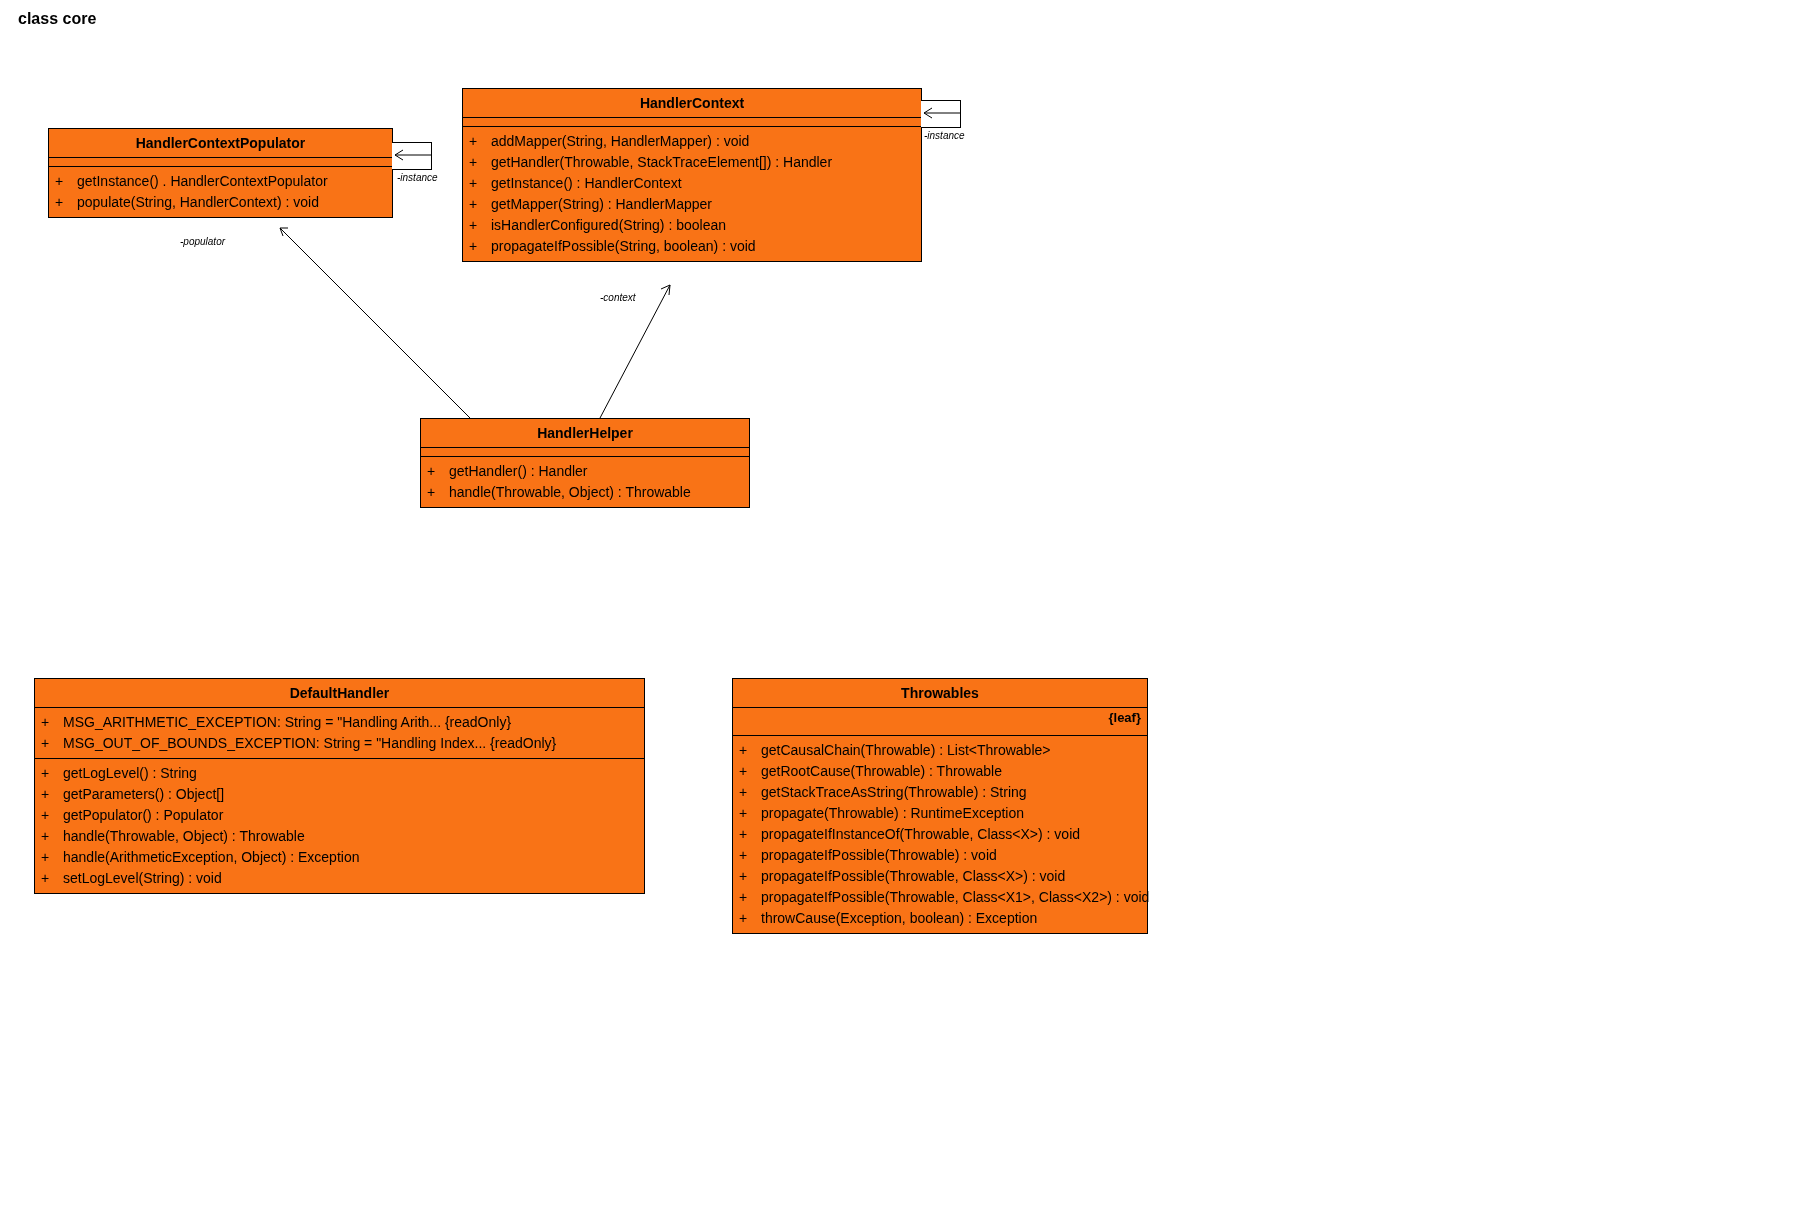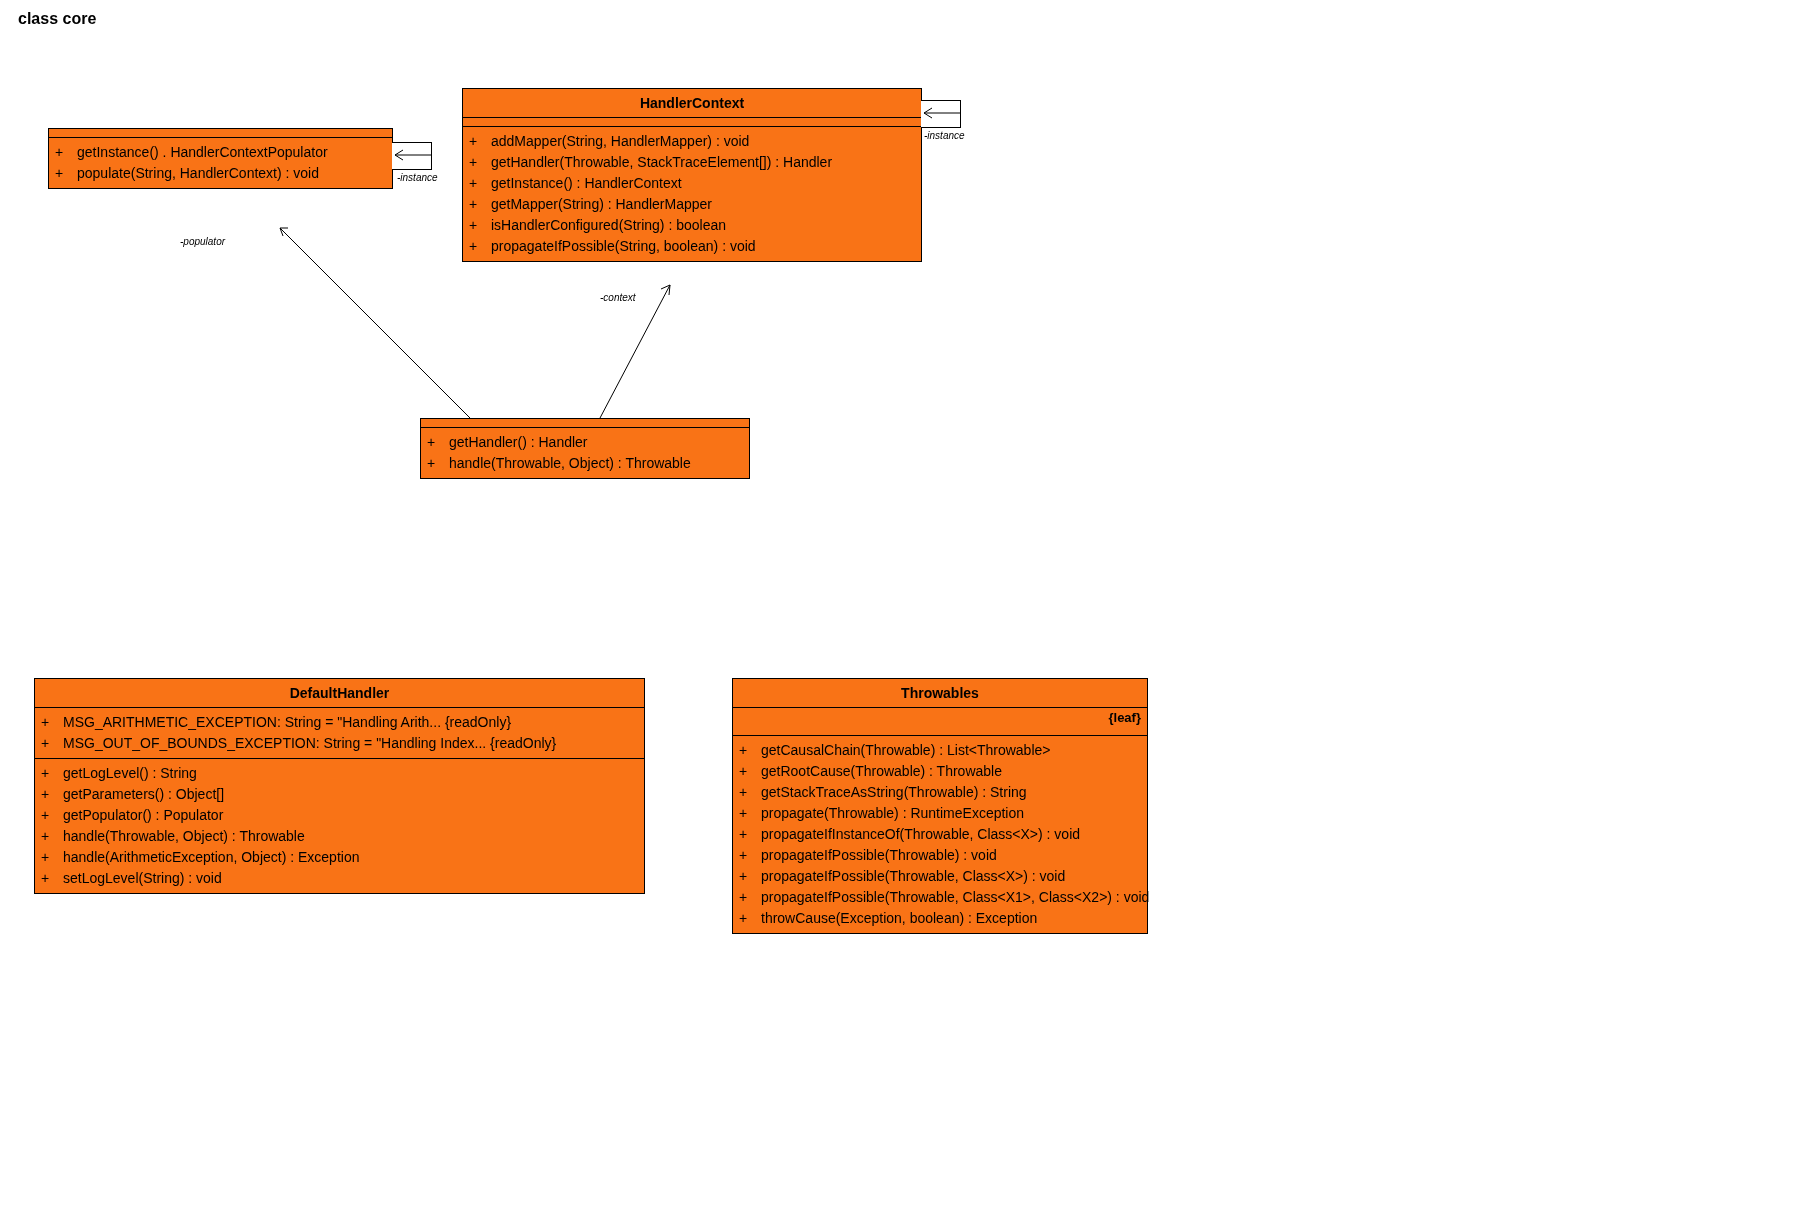--- a/index.html
+++ b/index.html
@@ -76,20 +76,21 @@
     background: #fff;
     border-left: none;
   }
 </style>
 </head>
 <body>
 
 <div class="title" style="left:18px; top:10px;">class core</div>
 
 <div class="uml-class" style="left:48px; top:128px; width:345px;">
+  <div class="uml-header">HandlerContextPopulator</div>
   <div class="uml-attrs"></div>
   <div class="uml-ops">
     <div class="row">
         <span class="vis">+</span>
         <span>getInstance() . HandlerContextPopulator</span>
       </div>
     <div class="row">
         <span class="vis">+</span>
         <span>populate(String, HandlerContext) : void</span>
       </div>
@@ -127,20 +128,21 @@
         <span class="vis">+</span>
         <span>propagateIfPossible(String, boolean) : void</span>
       </div>
   </div>
 </div>
 <div class="self-tab" style="left:921px; top:100px;"></div>
 <div class="label" style="left:924px; top:130px;">-instance</div>
 <div class="label" style="left:600px; top:292px;">-context</div>
 
 <div class="uml-class" style="left:420px; top:418px; width:330px;">
+  <div class="uml-header">HandlerHelper</div>
   <div class="uml-attrs"></div>
   <div class="uml-ops">
     <div class="row">
         <span class="vis">+</span>
         <span>getHandler() : Handler</span>
       </div>
     <div class="row">
         <span class="vis">+</span>
         <span>handle(Throwable, Object) : Throwable</span>
       </div>

